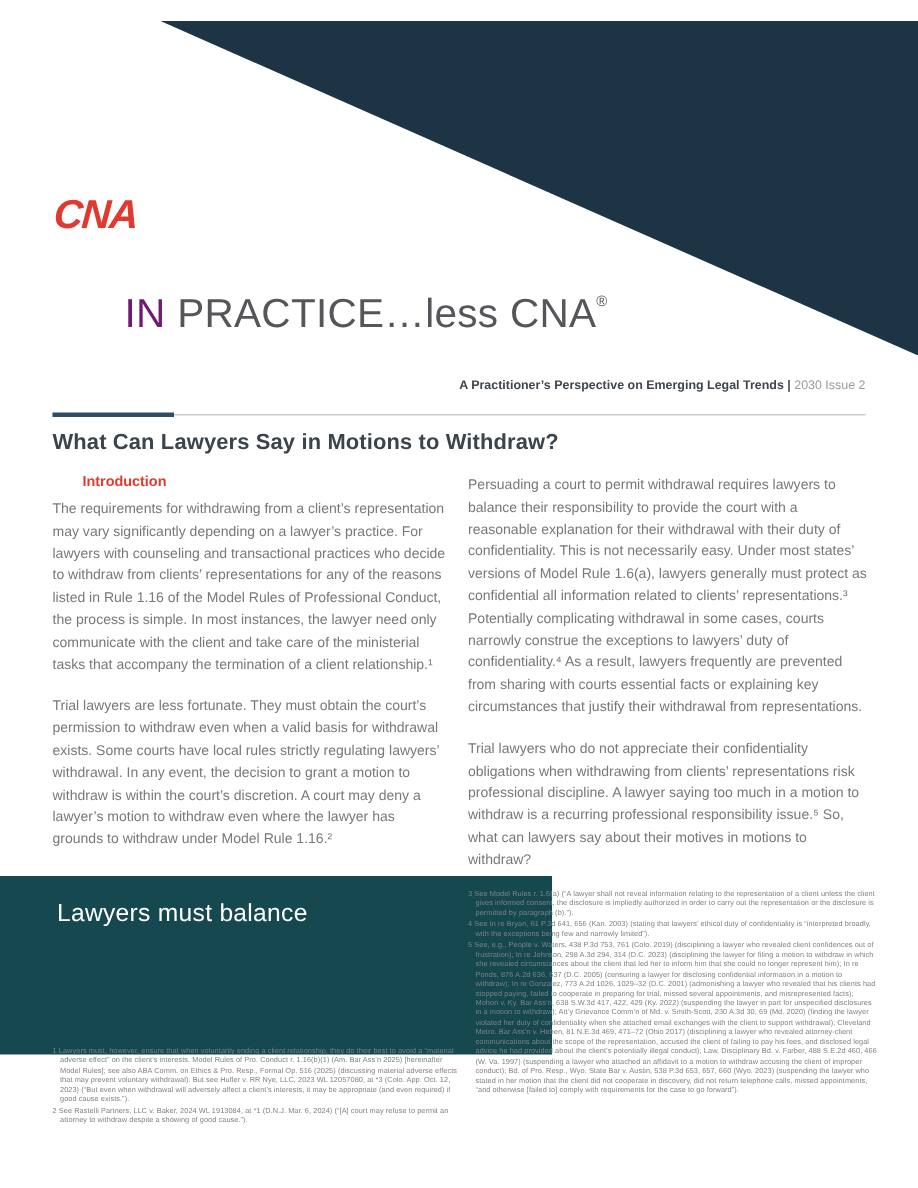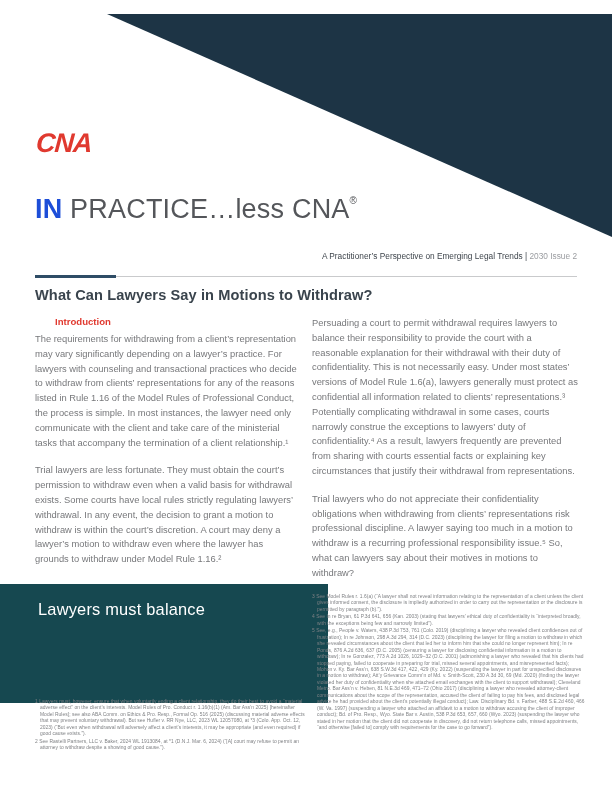--- a/index.html
+++ b/index.html
@@ -17,47 +17,47 @@
   
   .logo{
     left:36px;top:128px;font-size:27px;font-weight:900;font-style:italic;
     color:#e0392f;letter-spacing:-1px;transform:skewX(-4deg);
   }
   
   .masthead{
     left:35px;top:194px;font-size:27px;font-weight:300;color:#54565a;
     letter-spacing:0.2px;white-space:nowrap;
   }
-  .masthead .in{font-weight:700;color:#1d4ed8;}
+  .masthead .in{font-weight:400;color:#701a75;margin-left:48px;}
   .masthead .reg{font-size:10px;vertical-align:14px;color:#54565a;}
   
   .tagline{
     right:35px;top:251px;font-size:8.3px;color:#3e454c;white-space:nowrap;text-align:right;
   }
-  .tagline .bold{font-weight:400;}
+  .tagline .bold{font-weight:700;}
   .tagline .issue{color:#9a9ca0;font-weight:400;}
   
   .rule-gray{left:35px;top:276px;width:542px;height:1px;background:#c9cacc;}
   .rule-navy{left:35px;top:275px;width:81px;height:2.5px;background:#2f4d66;}
   
   .title{
     left:35px;top:287px;width:560px;font-size:14.6px;font-weight:700;color:#3a444d;
     letter-spacing:0.1px;
   }
   
   .col{top:316px;width:264px;font-size:9.35px;line-height:14.8px;color:#77787b;}
   .col-left{left:35px;}
   .col-right{left:312px;width:268px;}
   .col p{margin:0 0 13px 0;}
   .intro-head{
     font-size:9.6px;font-weight:700;color:#e0392f;margin:0 0 4px 0;line-height:12px;padding-left:20px;
   }
   
   .pullquote{
-    left:0;top:584px;width:328px;height:119px;background:#164850;
+    left:0;top:584px;width:368px;height:119px;background:#164850;
   }
   .pullquote-text{
     position:absolute;left:38px;top:13px;width:250px;
     font-size:16.4px;line-height:24.5px;font-weight:400;color:#ffffff;letter-spacing:0.2px;
   }
   
   .footnotes{
     font-size:4.9px;line-height:6.45px;color:#7f8184;letter-spacing:0.05px;
   }
   .fn-left{left:35px;top:699px;width:271px;}

